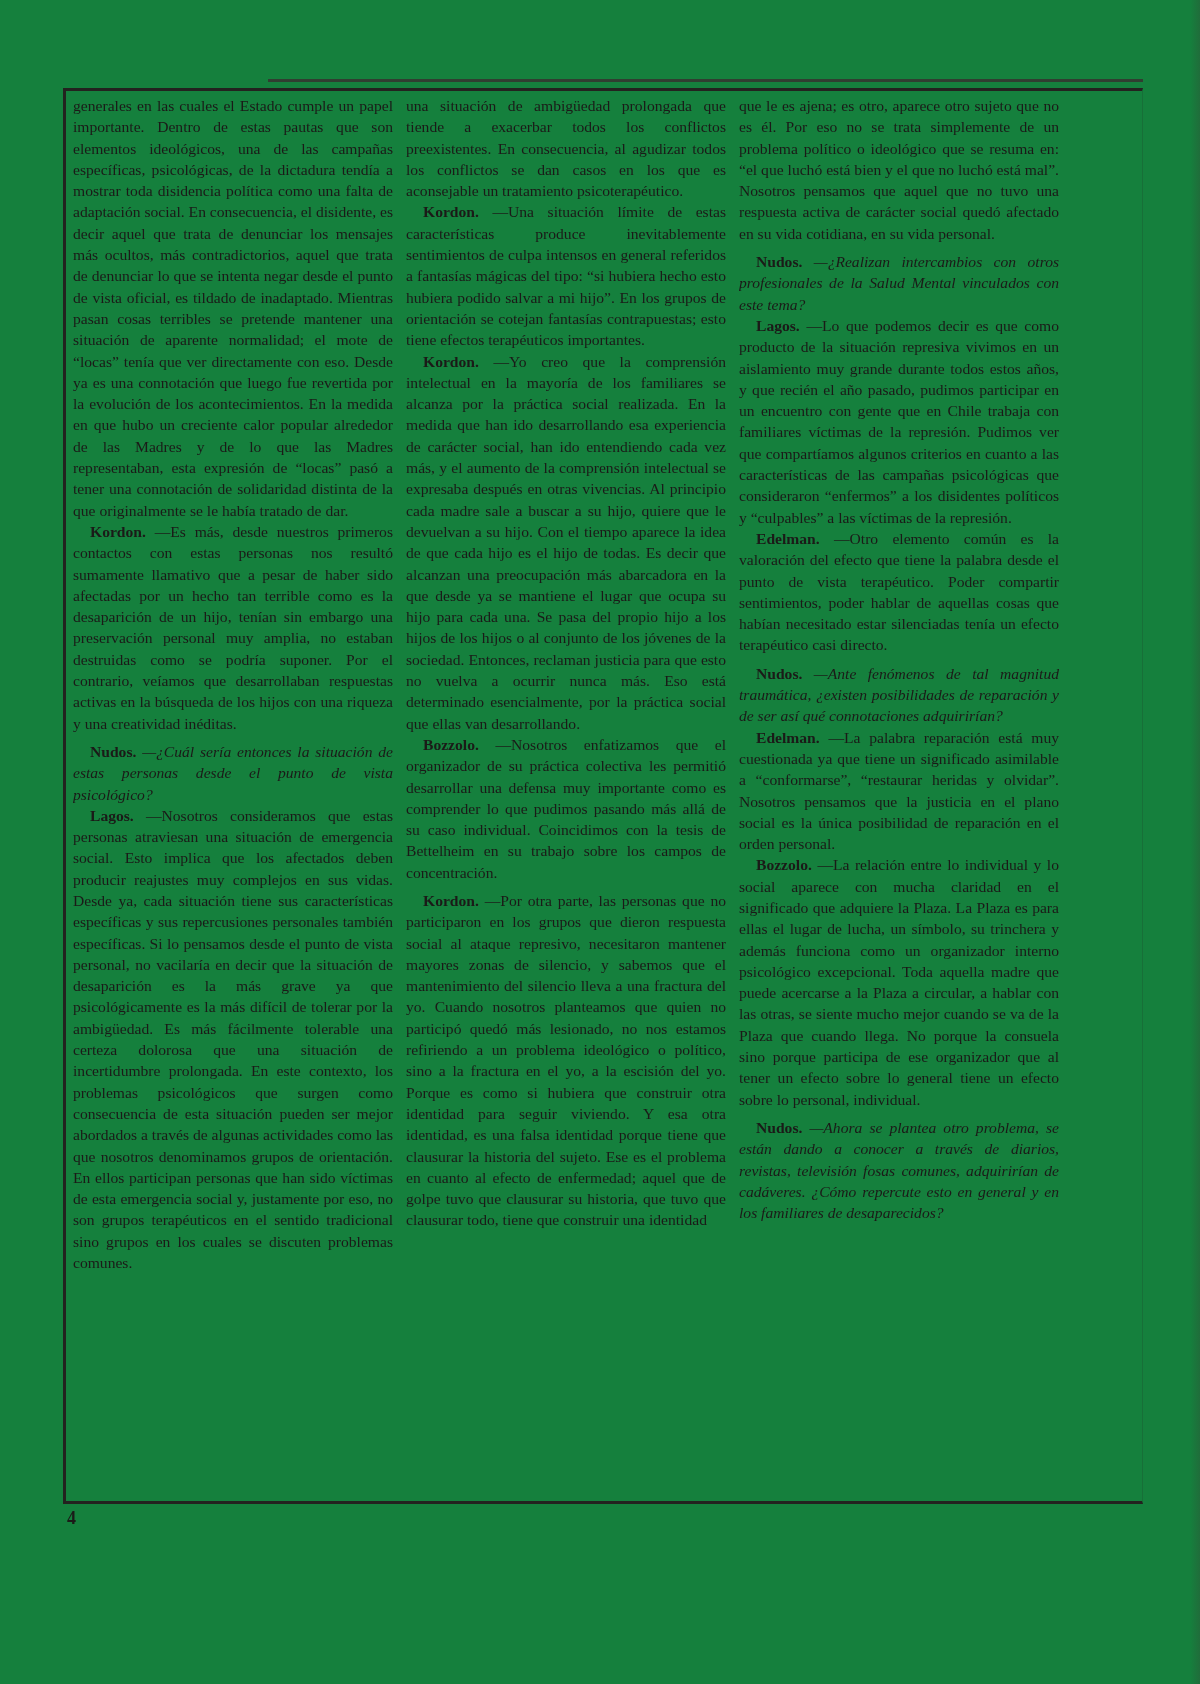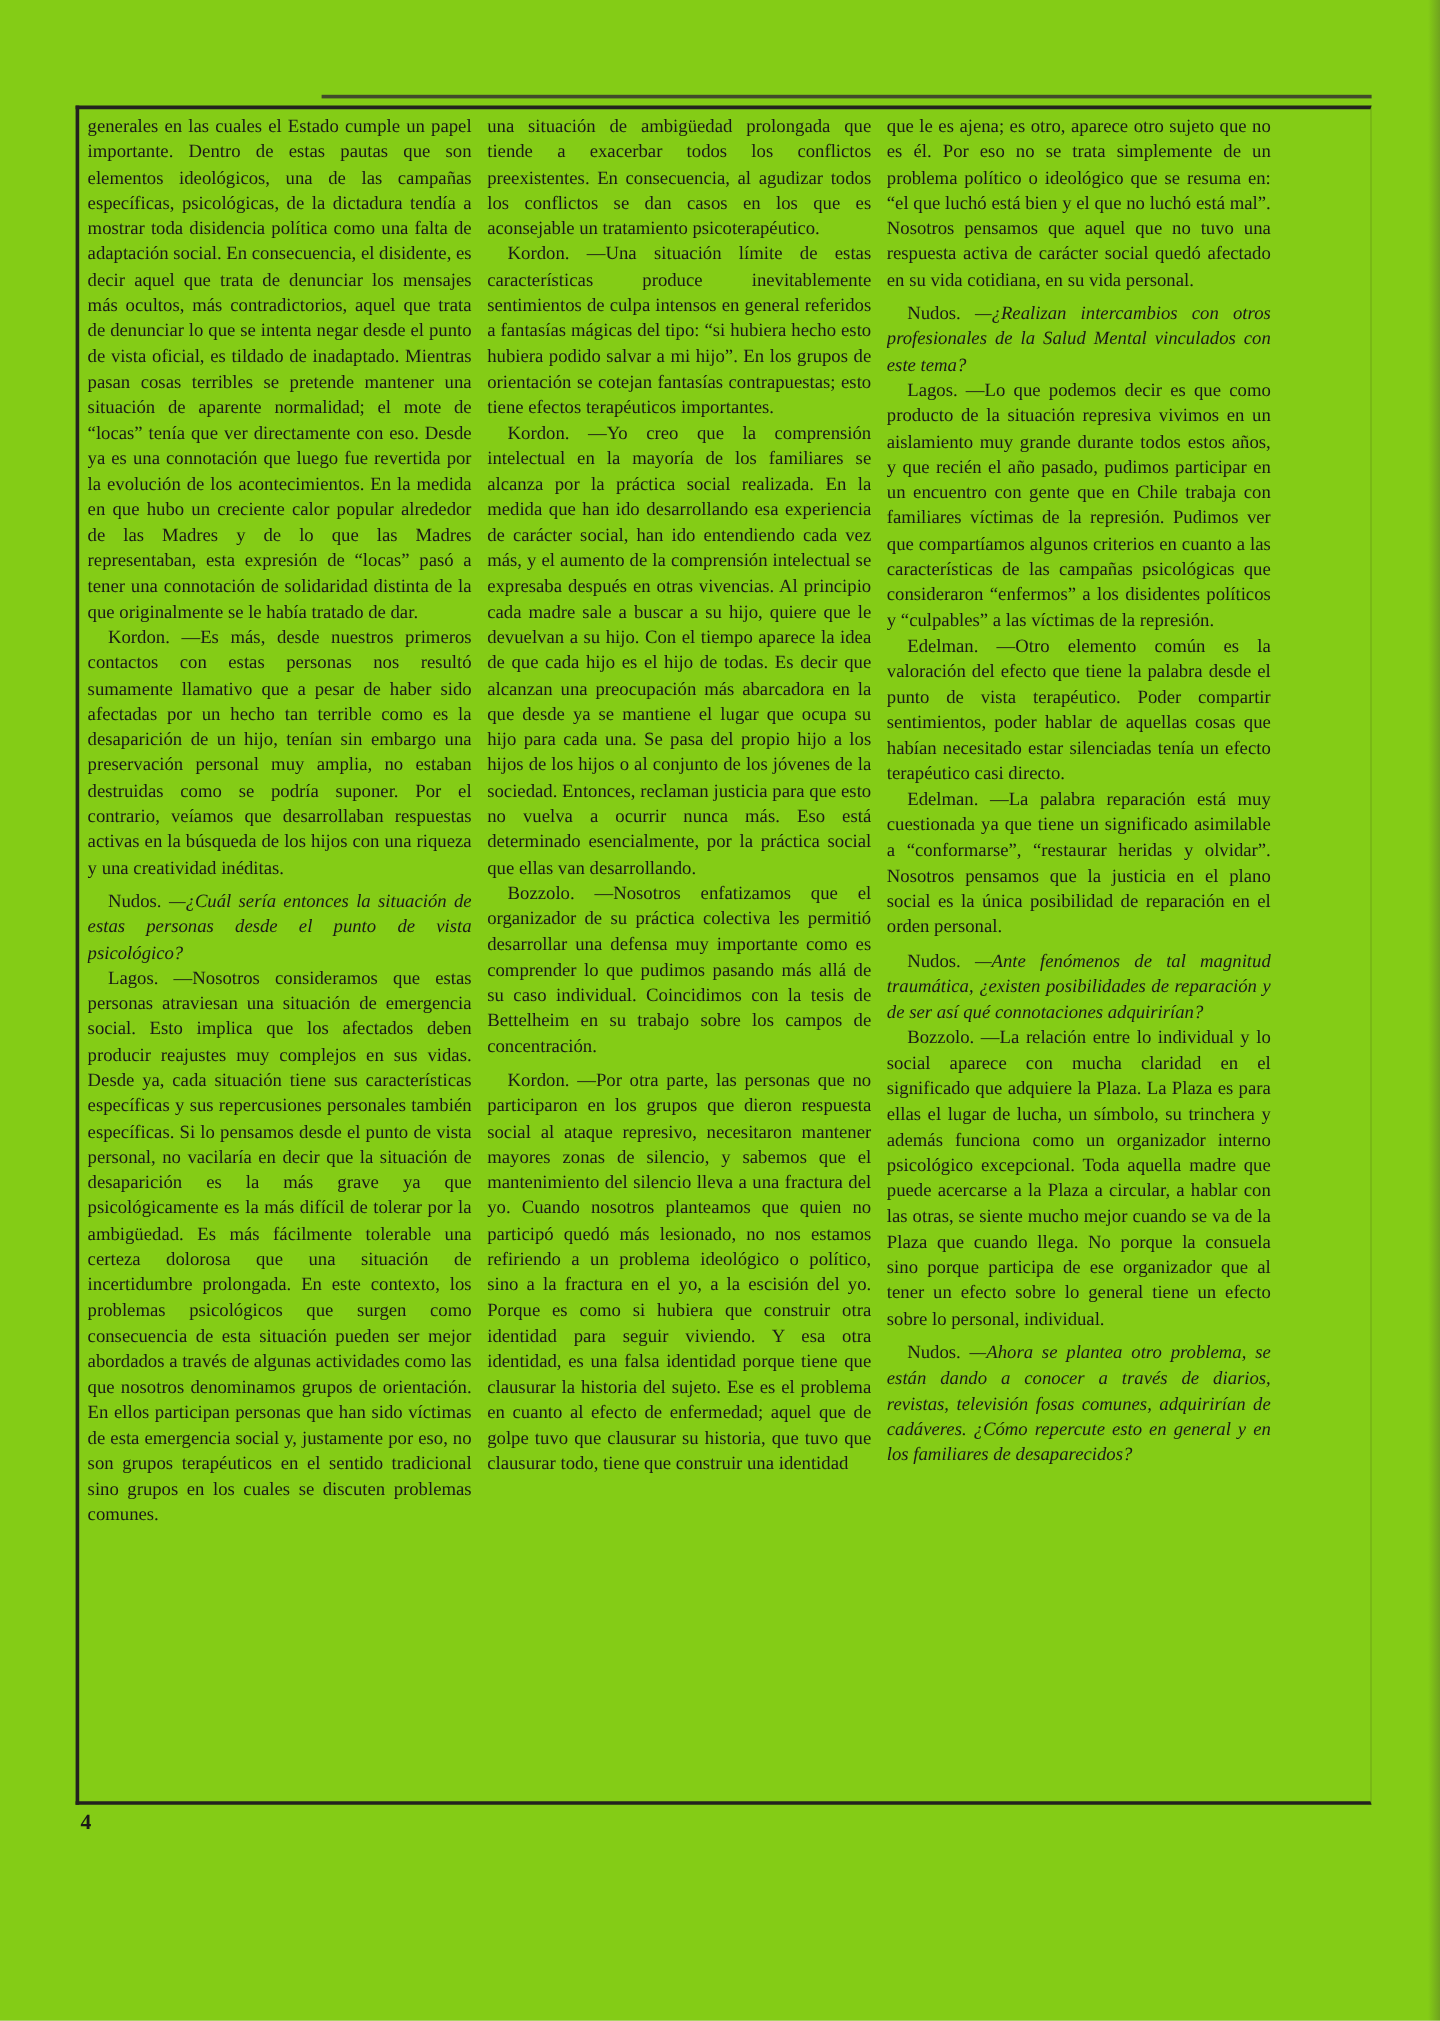--- a/index.html
+++ b/index.html
@@ -1,18 +1,18 @@
 <!DOCTYPE html>
 <html lang="es"><head>
 <meta charset="utf-8">
 <style>
   html,body { margin:0; padding:0; background:#e7e5e0; }
   .scan {
     position:relative; width:1200px; height:1684px;
-    background:#84cc16;
+    background:#15803d;
     font-family:"Liberation Serif","DejaVu Serif",serif;
     color:#1b1a18; overflow:hidden;
   }
   .artifact-line {
     position:absolute; left:268px; top:79px; width:875px; height:3px;
     background:#35332f; opacity:.85;
   }
   .edge-shadow {
     position:absolute; right:0; top:0; width:10px; height:100%;
     background:linear-gradient(to left, rgba(60,58,52,.28), rgba(60,58,52,0));
@@ -29,21 +29,21 @@
   .cols { display:flex; gap:13px; height:1398px; overflow:hidden; }
   .col {
     width:320px; flex:0 0 320px; overflow:hidden;
     font-size:15.6px; line-height:21.3px;
     text-align:justify;
   }
   .col p { margin:0; }
   .col p.indent { text-indent:17px; }
   .col p.gap { margin-top:7px; }
   .col p.question .qtext { font-style:italic; }
-  .spk { font-weight:normal; }
+  .spk { font-weight:bold; }
   .page-number {
     position:absolute; left:67px; top:1508px;
     font-weight:bold; font-size:18px; line-height:20px;
   }
 </style>
 </head>
 <body>
 
 <div class="scan">
   <div class="artifact-line"></div>
@@ -62,22 +62,22 @@
           <p class="indent "><b class="spk">Kordon.</b> <span class="qtext">—Una situación límite de estas características produce inevitablemente sentimientos de culpa intensos en general referidos a fantasías mágicas del tipo: “si hubiera hecho esto hubiera podido salvar a mi hijo”. En los grupos de orientación se cotejan fantasías contrapuestas; esto tiene efectos terapéuticos importantes.</span></p>
           <p class="indent "><b class="spk">Kordon.</b> <span class="qtext">—Yo creo que la comprensión intelectual en la mayoría de los familiares se alcanza por la práctica social realizada. En la medida que han ido desarrollando esa experiencia de carácter social, han ido entendiendo cada vez más, y el aumento de la comprensión intelectual se expresaba después en otras vivencias. Al principio cada madre sale a buscar a su hijo, quiere que le devuelvan a su hijo. Con el tiempo aparece la idea de que cada hijo es el hijo de todas. Es decir que alcanzan una preocupación más abarcadora en la que desde ya se mantiene el lugar que ocupa su hijo para cada una. Se pasa del propio hijo a los hijos de los hijos o al conjunto de los jóvenes de la sociedad. Entonces, reclaman justicia para que esto no vuelva a ocurrir nunca más. Eso está determinado esencialmente, por la práctica social que ellas van desarrollando.</span></p>
           <p class="indent "><b class="spk">Bozzolo.</b> <span class="qtext">—Nosotros enfatizamos que el organizador de su práctica colectiva les permitió desarrollar una defensa muy importante como es comprender lo que pudimos pasando más allá de su caso individual. Coincidimos con la tesis de Bettelheim en su trabajo sobre los campos de concentración.</span></p>
           <p class="indent gap "><b class="spk">Kordon.</b> <span class="qtext">—Por otra parte, las personas que no participaron en los grupos que dieron respuesta social al ataque represivo, necesitaron mantener mayores zonas de silencio, y sabemos que el mantenimiento del silencio lleva a una fractura del yo. Cuando nosotros planteamos que quien no participó quedó más lesionado, no nos estamos refiriendo a un problema ideológico o político, sino a la fractura en el yo, a la escisión del yo. Porque es como si hubiera que construir otra identidad para seguir viviendo. Y esa otra identidad, es una falsa identidad porque tiene que clausurar la historia del sujeto. Ese es el problema en cuanto al efecto de enfermedad; aquel que de golpe tuvo que clausurar su historia, que tuvo que clausurar todo, tiene que construir una identidad</span></p>
         </div>
       <div class="col">
           <p class=""><span class="qtext">que le es ajena; es otro, aparece otro sujeto que no es él. Por eso no se trata simplemente de un problema político o ideológico que se resuma en: “el que luchó está bien y el que no luchó está mal”. Nosotros pensamos que aquel que no tuvo una respuesta activa de carácter social quedó afectado en su vida cotidiana, en su vida personal.</span></p>
           <p class="indent gap question"><b class="spk">Nudos.</b> <span class="qtext">—¿Realizan intercambios con otros profesionales de la Salud Mental vinculados con este tema?</span></p>
           <p class="indent "><b class="spk">Lagos.</b> <span class="qtext">—Lo que podemos decir es que como producto de la situación represiva vivimos en un aislamiento muy grande durante todos estos años, y que recién el año pasado, pudimos participar en un encuentro con gente que en Chile trabaja con familiares víctimas de la represión. Pudimos ver que compartíamos algunos criterios en cuanto a las características de las campañas psicológicas que consideraron “enfermos” a los disidentes políticos y “culpables” a las víctimas de la represión.</span></p>
           <p class="indent "><b class="spk">Edelman.</b> <span class="qtext">—Otro elemento común es la valoración del efecto que tiene la palabra desde el punto de vista terapéutico. Poder compartir sentimientos, poder hablar de aquellas cosas que habían necesitado estar silenciadas tenía un efecto terapéutico casi directo.</span></p>
+          <p class="indent gap question"><b class="spk">Nudos.</b> <span class="qtext">—Ante fenómenos de tal magnitud traumática, ¿existen posibilidades de reparación y de ser así qué connotaciones adquirirían?</span></p>
           <p class="indent "><b class="spk">Edelman.</b> <span class="qtext">—La palabra reparación está muy cuestionada ya que tiene un significado asimilable a “conformarse”, “restaurar heridas y olvidar”. Nosotros pensamos que la justicia en el plano social es la única posibilidad de reparación en el orden personal.</span></p>
-          <p class="indent gap question"><b class="spk">Nudos.</b> <span class="qtext">—Ante fenómenos de tal magnitud traumática, ¿existen posibilidades de reparación y de ser así qué connotaciones adquirirían?</span></p>
           <p class="indent "><b class="spk">Bozzolo.</b> <span class="qtext">—La relación entre lo individual y lo social aparece con mucha claridad en el significado que adquiere la Plaza. La Plaza es para ellas el lugar de lucha, un símbolo, su trinchera y además funciona como un organizador interno psicológico excepcional. Toda aquella madre que puede acercarse a la Plaza a circular, a hablar con las otras, se siente mucho mejor cuando se va de la Plaza que cuando llega. No porque la consuela sino porque participa de ese organizador que al tener un efecto sobre lo general tiene un efecto sobre lo personal, individual.</span></p>
           <p class="indent gap question"><b class="spk">Nudos.</b> <span class="qtext">—Ahora se plantea otro problema, se están dando a conocer a través de diarios, revistas, televisión fosas comunes, adquirirían de cadáveres. ¿Cómo repercute esto en general y en los familiares de desaparecidos?</span></p>
         </div>
     </div>
   </div>
 
   <div class="page-number">4</div>
 </div>
 
 </body></html>

